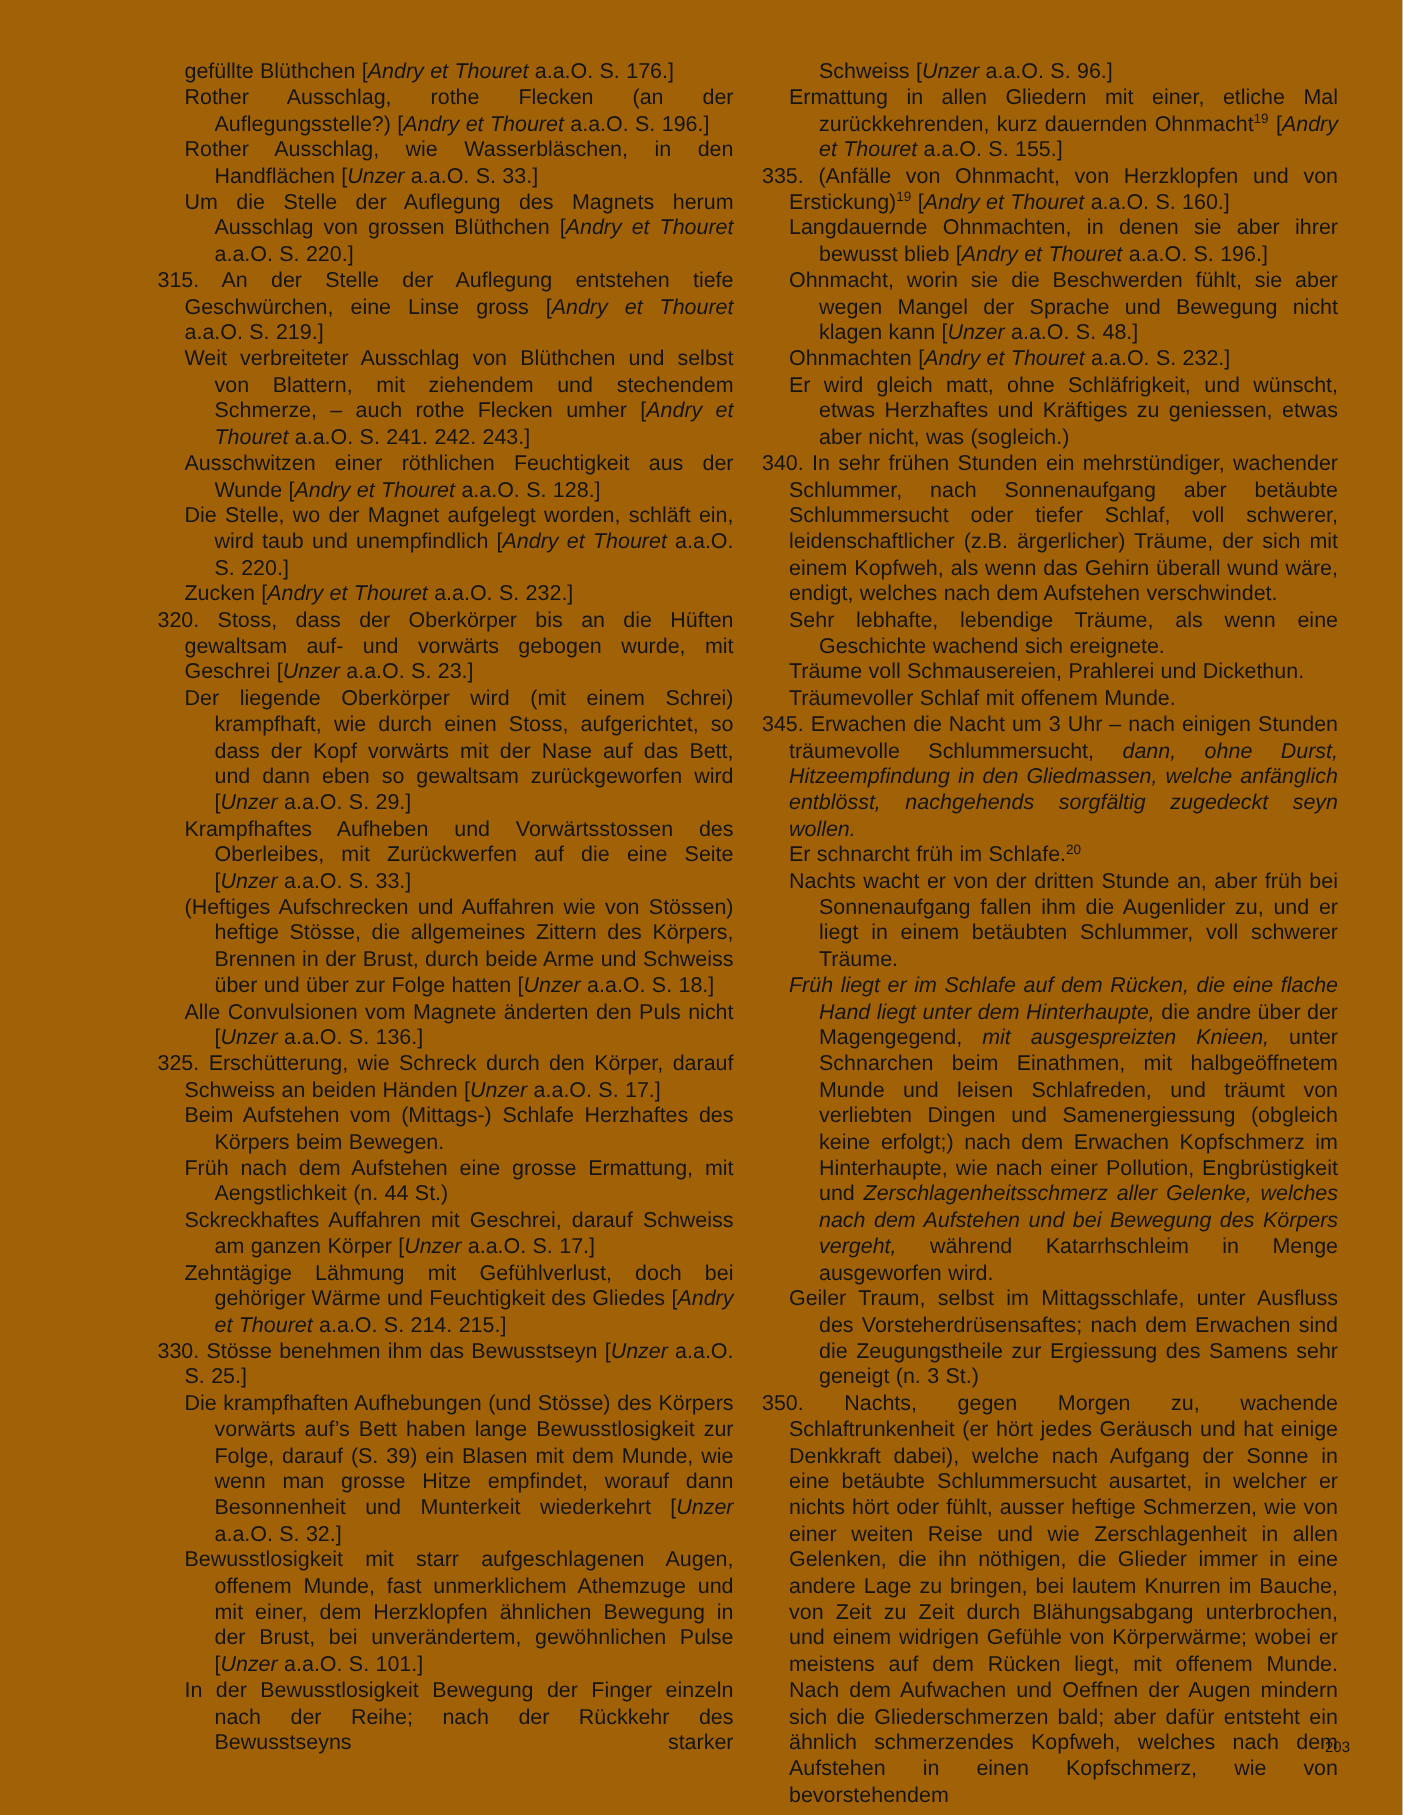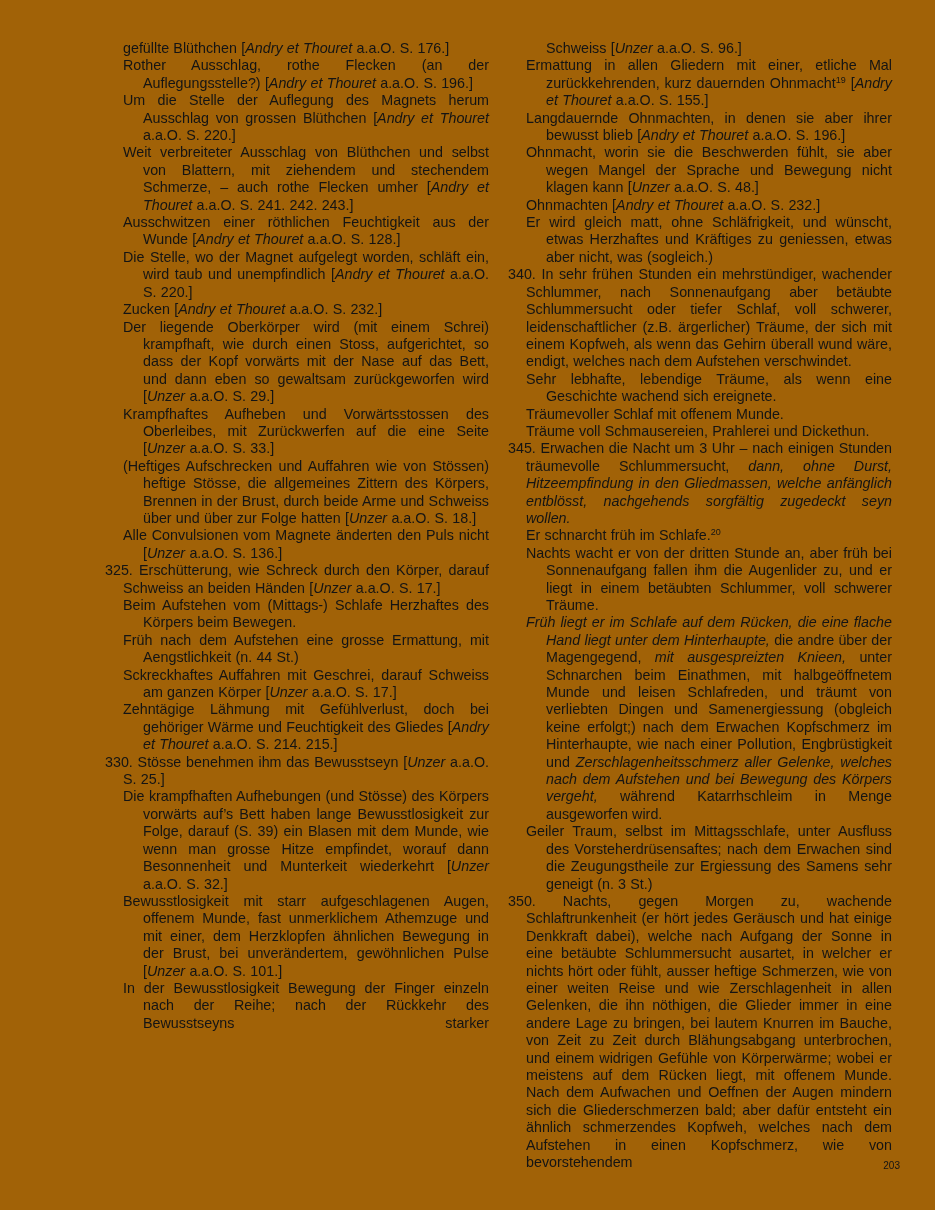--- a/index.html
+++ b/index.html
@@ -77,50 +77,54 @@
   }
 </style>
 </head>
 <body>
 
 <div class="page">
   <div class="columns">
     <div class="col" id="col-left">
         <p class="sub">gefüllte Blüthchen [<i>Andry et Thouret</i> a.a.O. S. 176.]</p>
         <p class="sub">Rother Ausschlag, rothe Flecken (an der Auflegungsstelle?) [<i>Andry et Thouret</i> a.a.O. S. 196.]</p>
+        <p class="sub">Rother Ausschlag, wie Wasserbläschen, in den Handflächen [<i>Unzer</i> a.a.O. S. 33.]</p>
         <p class="sub">Um die Stelle der Auflegung des Magnets herum Ausschlag von grossen Blüthchen [<i>Andry et Thouret</i> a.a.O. S. 220.]</p>
+        <p class="num">315. An der Stelle der Auflegung entstehen tiefe Geschwürchen, eine Linse gross [<i>Andry et Thouret</i> a.a.O. S. 219.]</p>
         <p class="sub">Weit verbreiteter Ausschlag von Blüthchen und selbst von Blattern, mit ziehendem und stechendem Schmerze, – auch rothe Flecken umher [<i>Andry et Thouret</i> a.a.O. S. 241. 242. 243.]</p>
         <p class="sub">Ausschwitzen einer röthlichen Feuchtigkeit aus der Wunde [<i>Andry et Thouret</i> a.a.O. S. 128.]</p>
         <p class="sub">Die Stelle, wo der Magnet aufgelegt worden, schläft ein, wird taub und unempfindlich [<i>Andry et Thouret</i> a.a.O. S. 220.]</p>
         <p class="sub">Zucken [<i>Andry et Thouret</i> a.a.O. S. 232.]</p>
+        <p class="num">320. Stoss, dass der Oberkörper bis an die Hüften gewaltsam auf- und vorwärts gebogen wurde, mit Geschrei [<i>Unzer</i> a.a.O. S. 23.]</p>
         <p class="sub">Der liegende Oberkörper wird (mit einem Schrei) krampfhaft, wie durch einen Stoss, aufgerichtet, so dass der Kopf vorwärts mit der Nase auf das Bett, und dann eben so gewaltsam zurückgeworfen wird [<i>Unzer</i> a.a.O. S. 29.]</p>
         <p class="sub">Krampfhaftes Aufheben und Vorwärtsstossen des Oberleibes, mit Zurückwerfen auf die eine Seite [<i>Unzer</i> a.a.O. S. 33.]</p>
         <p class="sub">(Heftiges Aufschrecken und Auffahren wie von Stössen) heftige Stösse, die allgemeines Zittern des Körpers, Brennen in der Brust, durch beide Arme und Schweiss über und über zur Folge hatten [<i>Unzer</i> a.a.O. S. 18.]</p>
         <p class="sub">Alle Convulsionen vom Magnete änderten den Puls nicht [<i>Unzer</i> a.a.O. S. 136.]</p>
         <p class="num">325. Erschütterung, wie Schreck durch den Körper, darauf Schweiss an beiden Händen [<i>Unzer</i> a.a.O. S. 17.]</p>
         <p class="sub">Beim Aufstehen vom (Mittags-) Schlafe Herzhaftes des Körpers beim Bewegen.</p>
         <p class="sub">Früh nach dem Aufstehen eine grosse Ermattung, mit Aengstlichkeit (n. 44 St.)</p>
         <p class="sub">Sckreckhaftes Auffahren mit Geschrei, darauf Schweiss am ganzen Körper [<i>Unzer</i> a.a.O. S. 17.]</p>
         <p class="sub">Zehntägige Lähmung mit Gefühlverlust, doch bei gehöriger Wärme und Feuchtigkeit des Gliedes [<i>Andry et Thouret</i> a.a.O. S. 214. 215.]</p>
         <p class="num">330. Stösse benehmen ihm das Bewusstseyn [<i>Unzer</i> a.a.O. S. 25.]</p>
         <p class="sub">Die krampfhaften Aufhebungen (und Stösse) des Körpers vorwärts auf’s Bett haben lange Bewusstlosigkeit zur Folge, darauf (S. 39) ein Blasen mit dem Munde, wie wenn man grosse Hitze empfindet, worauf dann Besonnenheit und Munterkeit wiederkehrt [<i>Unzer</i> a.a.O. S. 32.]</p>
         <p class="sub">Bewusstlosigkeit mit starr aufgeschlagenen Augen, offenem Munde, fast unmerklichem Athemzuge und mit einer, dem Herzklopfen ähnlichen Bewegung in der Brust, bei unverändertem, gewöhnlichen Pulse [<i>Unzer</i> a.a.O. S. 101.]</p>
         <p class="sub flow">In der Bewusstlosigkeit Bewegung der Finger einzeln nach der Reihe; nach der Rückkehr des Bewusstseyns starker</p>
       </div>
     <div class="col" id="col-right">
         <p class="cont2">Schweiss [<i>Unzer</i> a.a.O. S. 96.]</p>
         <p class="sub">Ermattung in allen Gliedern mit einer, etliche Mal zurückkehrenden, kurz dauernden Ohnmacht<sup>19</sup> [<i>Andry et Thouret</i> a.a.O. S. 155.]</p>
+        <p class="num">335. (Anfälle von Ohnmacht, von Herzklopfen und von Erstickung)<sup>19</sup> [<i>Andry et Thouret</i> a.a.O. S. 160.]</p>
         <p class="sub">Langdauernde Ohnmachten, in denen sie aber ihrer bewusst blieb [<i>Andry et Thouret</i> a.a.O. S. 196.]</p>
         <p class="sub">Ohnmacht, worin sie die Beschwerden fühlt, sie aber wegen Mangel der Sprache und Bewegung nicht klagen kann [<i>Unzer</i> a.a.O. S. 48.]</p>
         <p class="sub">Ohnmachten [<i>Andry et Thouret</i> a.a.O. S. 232.]</p>
         <p class="sub">Er wird gleich matt, ohne Schläfrigkeit, und wünscht, etwas Herzhaftes und Kräftiges zu geniessen, etwas aber nicht, was (sogleich.)</p>
         <p class="num">340. In sehr frühen Stunden ein mehrstündiger, wachender Schlummer, nach Sonnenaufgang aber betäubte Schlummersucht oder tiefer Schlaf, voll schwerer, leidenschaftlicher (z.B. ärgerlicher) Träume, der sich mit einem Kopfweh, als wenn das Gehirn überall wund wäre, endigt, welches nach dem Aufstehen verschwindet.</p>
         <p class="sub">Sehr lebhafte, lebendige Träume, als wenn eine Geschichte wachend sich ereignete.</p>
+        <p class="sub">Träume voll Schmausereien, Prahlerei und Dickethun.</p>
         <p class="sub">Träumevoller Schlaf mit offenem Munde.</p>
-        <p class="sub">Träume voll Schmausereien, Prahlerei und Dickethun.</p>
         <p class="num">345. Erwachen die Nacht um 3 Uhr – nach einigen Stunden träumevolle Schlummersucht, <i>dann, ohne Durst, Hitzeempfindung in den Gliedmassen, welche anfänglich entblösst, nachgehends sorgfältig zugedeckt seyn wollen.</i></p>
         <p class="sub">Er schnarcht früh im Schlafe.<sup>20</sup></p>
         <p class="sub">Nachts wacht er von der dritten Stunde an, aber früh bei Sonnenaufgang fallen ihm die Augenlider zu, und er liegt in einem betäubten Schlummer, voll schwerer Träume.</p>
         <p class="sub"><i>Früh liegt er im Schlafe auf dem Rücken, die eine flache Hand liegt unter dem Hinterhaupte,</i> die andre über der Magengegend, <i>mit ausgespreizten Knieen,</i> unter Schnarchen beim Einathmen, mit halbgeöffnetem Munde und leisen Schlafreden, und träumt von verliebten Dingen und Samenergiessung (obgleich keine erfolgt;) nach dem Erwachen Kopfschmerz im Hinterhaupte, wie nach einer Pollution, Engbrüstigkeit und <i>Zerschlagenheitsschmerz aller Gelenke, welches nach dem Aufstehen und bei Bewegung des Körpers vergeht,</i> während Katarrhschleim in Menge ausgeworfen wird.</p>
         <p class="sub">Geiler Traum, selbst im Mittagsschlafe, unter Ausfluss des Vorsteherdrüsensaftes; nach dem Erwachen sind die Zeugungstheile zur Ergiessung des Samens sehr geneigt (n. 3 St.)</p>
         <p class="num flow">350. Nachts, gegen Morgen zu, wachende Schlaftrunkenheit (er hört jedes Geräusch und hat einige Denkkraft dabei), welche nach Aufgang der Sonne in eine betäubte Schlummersucht ausartet, in welcher er nichts hört oder fühlt, ausser heftige Schmerzen, wie von einer weiten Reise und wie Zerschlagenheit in allen Gelenken, die ihn nöthigen, die Glieder immer in eine andere Lage zu bringen, bei lautem Knurren im Bauche, von Zeit zu Zeit durch Blähungsabgang unterbrochen, und einem widrigen Gefühle von Körperwärme; wobei er meistens auf dem Rücken liegt, mit offenem Munde. Nach dem Aufwachen und Oeffnen der Augen mindern sich die Gliederschmerzen bald; aber dafür entsteht ein ähnlich schmerzendes Kopfweh, welches nach dem Aufstehen in einen Kopfschmerz, wie von bevorstehendem</p>
       </div>
   </div>
   <div class="pagenum">203</div>
 </div>

